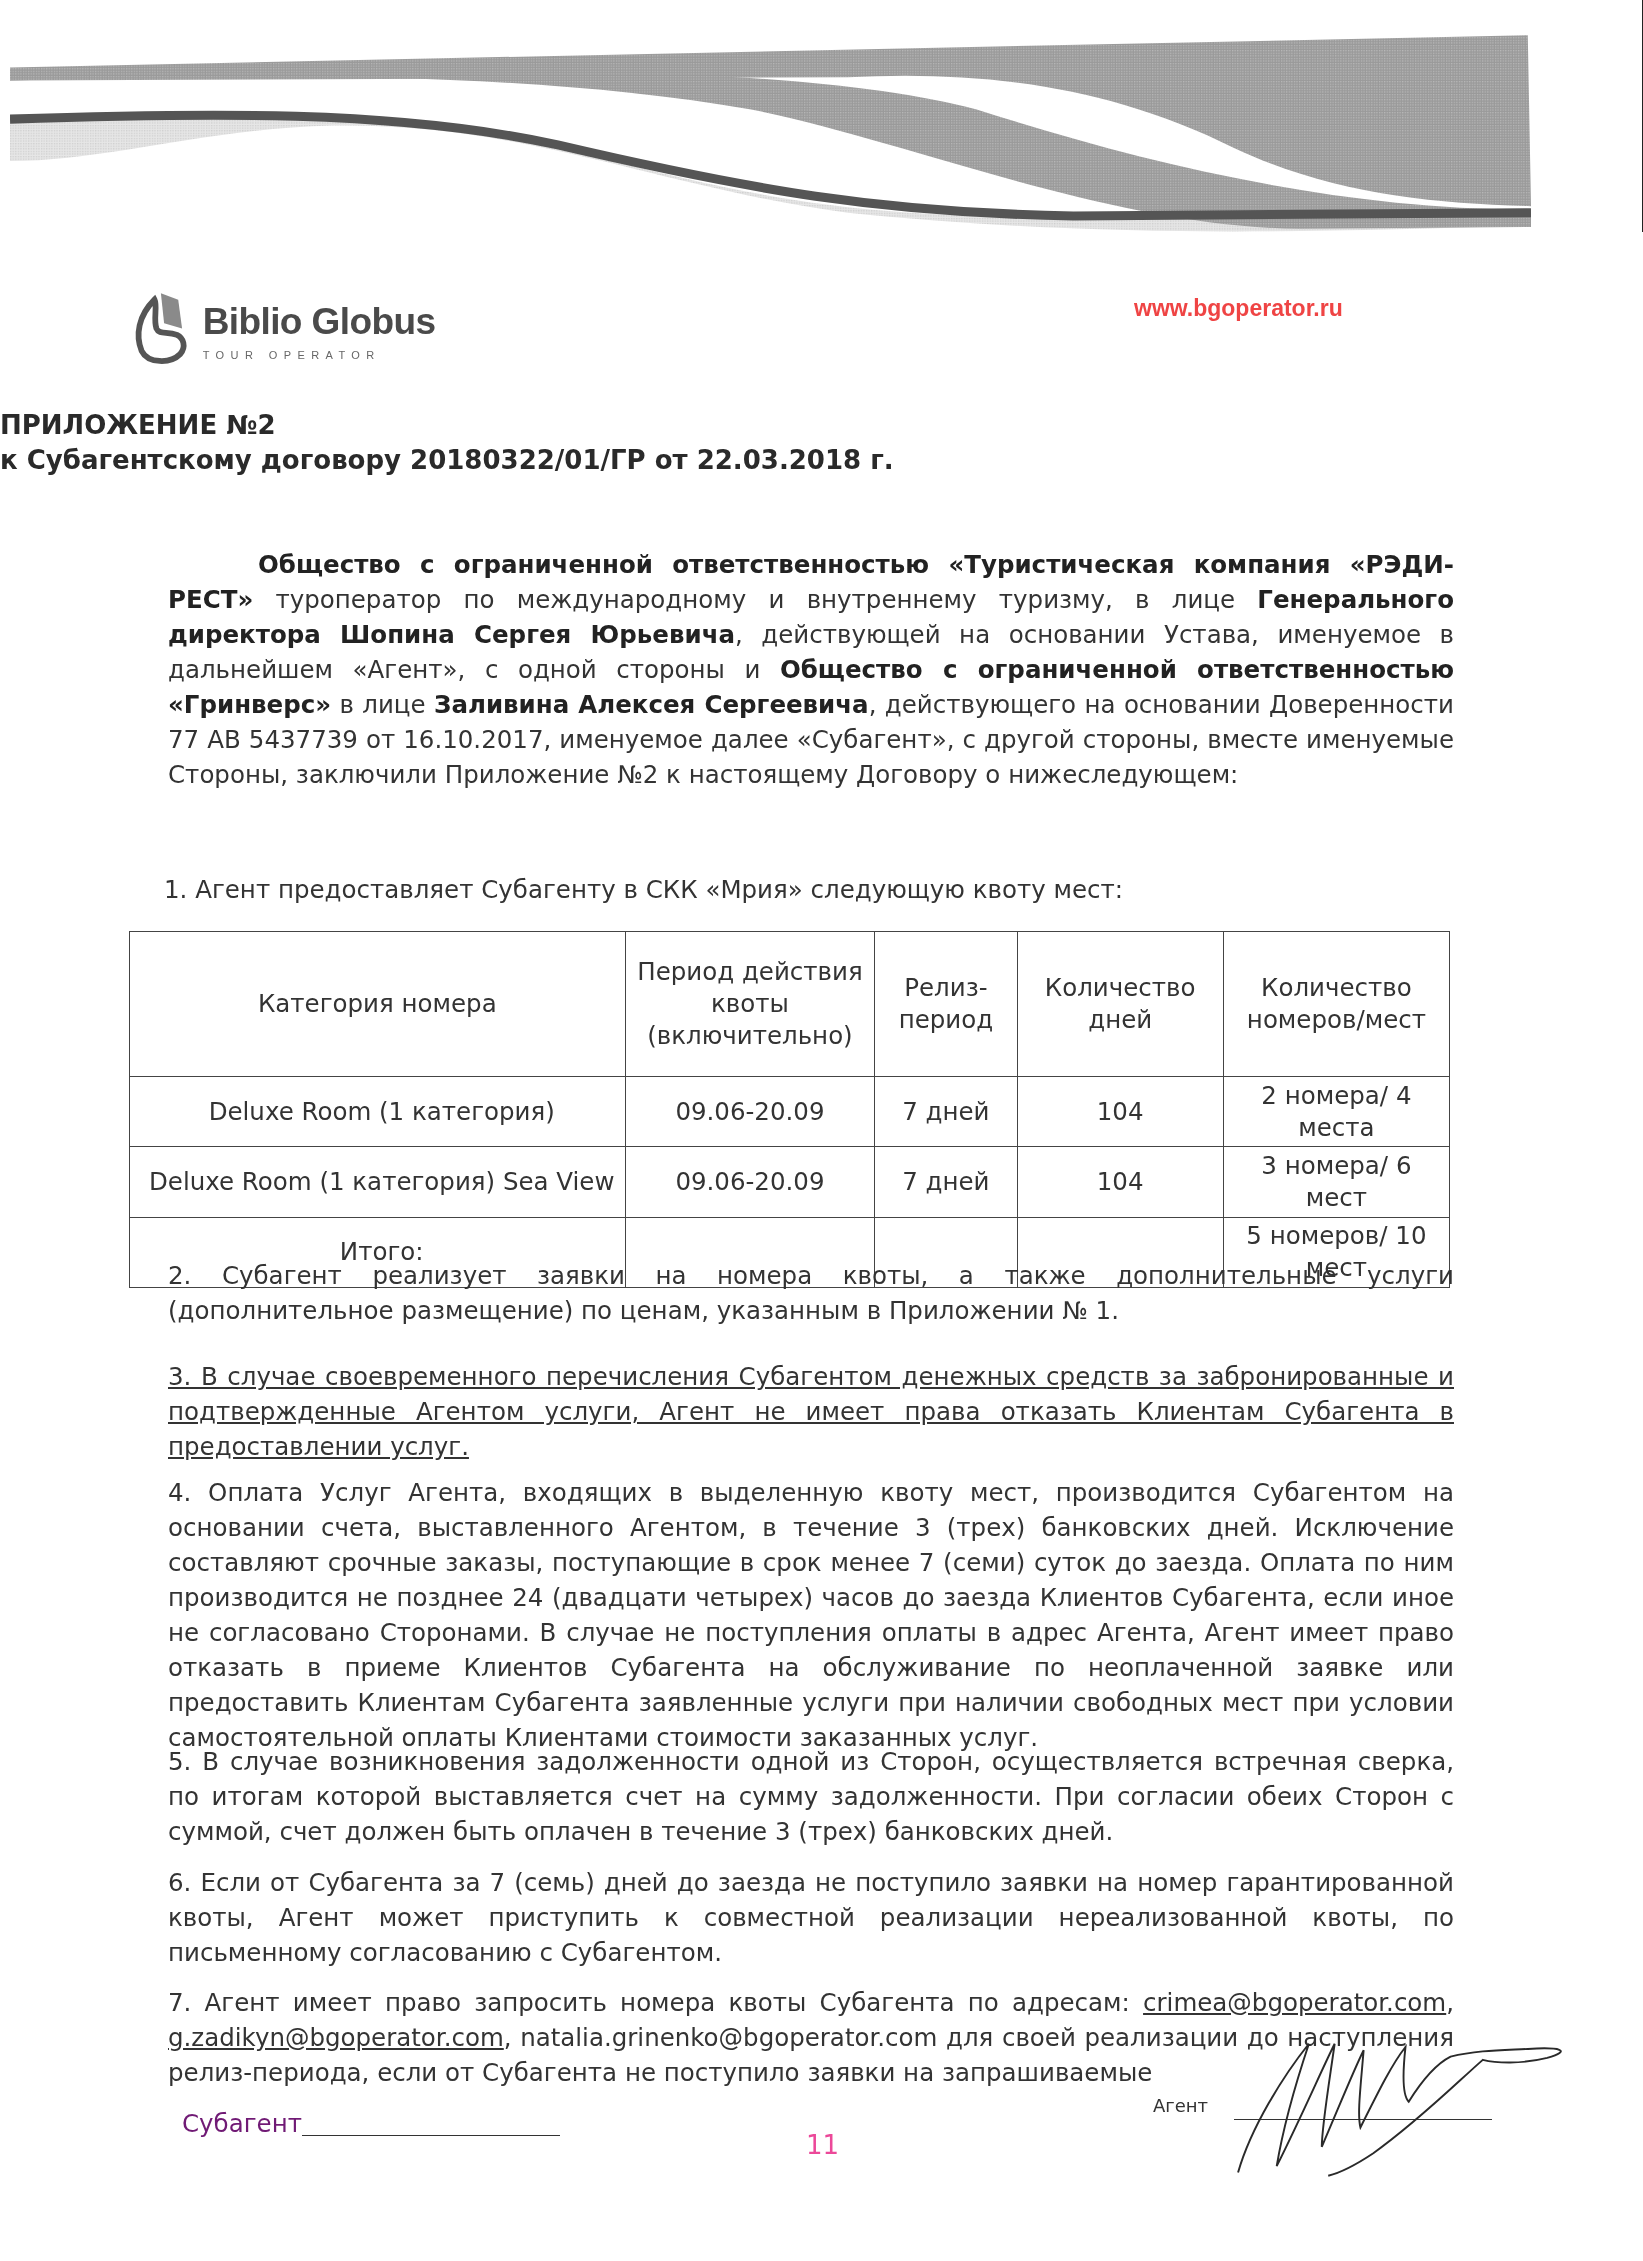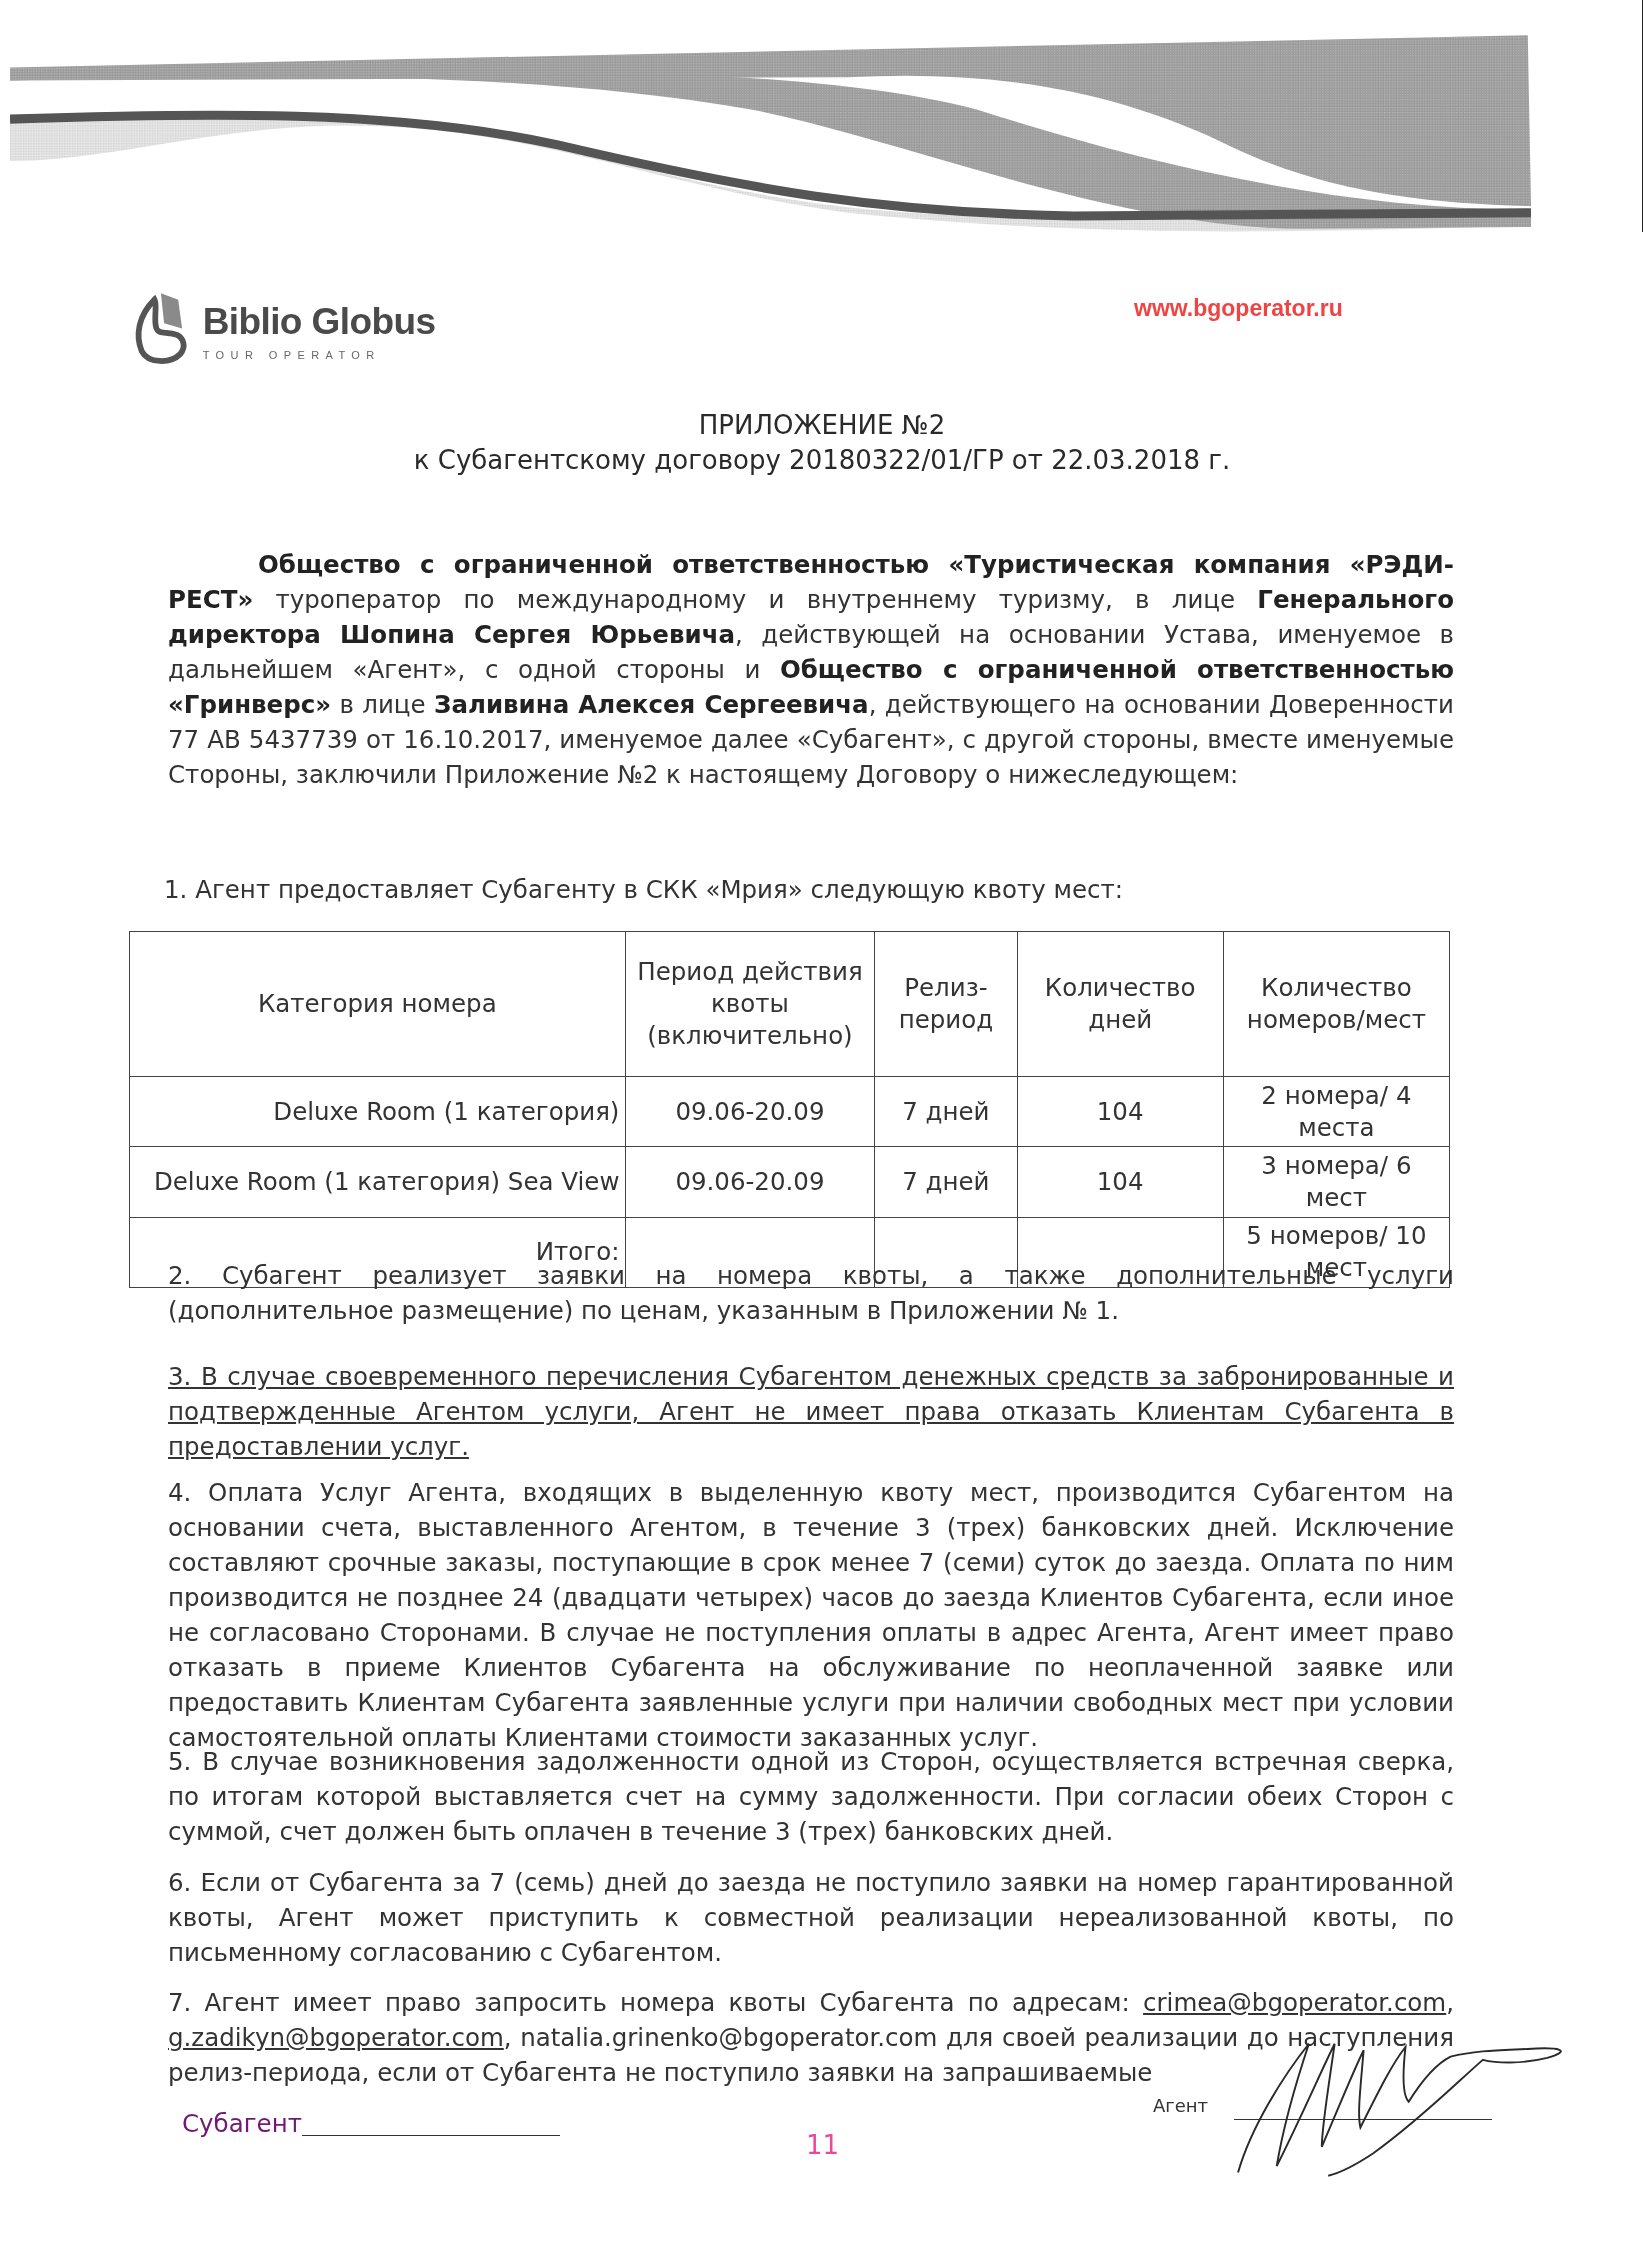--- a/index.html
+++ b/index.html
@@ -9,21 +9,21 @@
   }
   .banner { position: absolute; left: 9.7px; top: 32px; width: 1521px; height: 213px; }
   .right-edge { position: absolute; left: 1642px; top: 0; width: 1.3px; height: 232px; background: #222; }
   .logo { position: absolute; left: 132px; top: 290px; display: flex; align-items: flex-start; }
   .logo-mark { width: 61px; height: 77px; }
   .logo-text { margin-left: 9.7px; margin-top: 13px; }
   .logo-name { font-family: "Liberation Sans", sans-serif; font-weight: bold; font-size: 37px; color: #4a4a4a; letter-spacing: -0.6px; line-height: 1; }
   .logo-sub { font-family: "Liberation Sans", sans-serif; font-size: 11px; color: #666; letter-spacing: 6.4px; margin-top: 9px; }
   .site-url { position: absolute; left: 1134px; top: 295px; font-family: "Liberation Sans", sans-serif; font-size: 23px; color: #ef4444; font-weight: bold; }
 
-  .title { position: absolute; left: 0; width: 1644px; text-align: center; font-weight: normal; font-size: 26px; color: #2a2a2a; }
+  .title { position: absolute; left: 0; width: 1644px; text-align: left; font-weight: bold; font-size: 26px; color: #2a2a2a; }
   .title1 { top: 410px; }
   .title2 { top: 445px; }
 
   .para { position: absolute; left: 168px; width: 1286px; font-size: 24.5px; line-height: 35px; text-align: justify; color: #333; }
   .para b { color: #222; }
   .p-intro { top: 547px; text-indent: 90px; }
   .p1 { top: 872px; left: 164px; }
   .p2 { top: 1258px; }
   .p3 { top: 1359px; text-decoration: underline; }
   .p4 { top: 1475px; }
@@ -35,21 +35,21 @@
   table.quota {
     position: absolute; left: 129px; top: 931px; width: 1321px;
     border-collapse: collapse; font-size: 24.5px; color: #333;
   }
   table.quota td, table.quota th {
     border: 1.9px solid #444; font-weight: normal; text-align: center; vertical-align: middle;
     padding: 2.6px 5.2px; line-height: 32px;
   }
   table.quota th { height: 139px; }
   table.quota td { height: 59px; }
-  table.quota td.left { text-align: right; padding-left: 14px; }
+  table.quota td.left { text-align: center; padding-left: 14px; }
   .c1 { width: 522px; } .c2 { width: 242px; } .c3 { width: 135px; } .c4 { width: 200px; } .c5 { width: 222px; }
 
   .sign-sub { position: absolute; left: 182px; top: 2109px; font-size: 24.5px; color: #701a75; }
   .sign-line-sub { position: absolute; left: 302px; top: 2135px; width: 258px; border-bottom: 1.9px solid #333; }
   .sign-agent { position: absolute; left: 1153px; top: 2095px; font-size: 18px; color: #333; text-align: right; }
   .sign-line-agent { position: absolute; left: 1234px; top: 2119px; width: 258px; border-bottom: 1.9px solid #333; }
   .signature { position: absolute; left: 1225px; top: 2018px; width: 361px; height: 161px; }
   .page-num { position: absolute; left: 806px; top: 2130px; font-size: 26px; color: #ec4899; }
 </style>
 </head>

